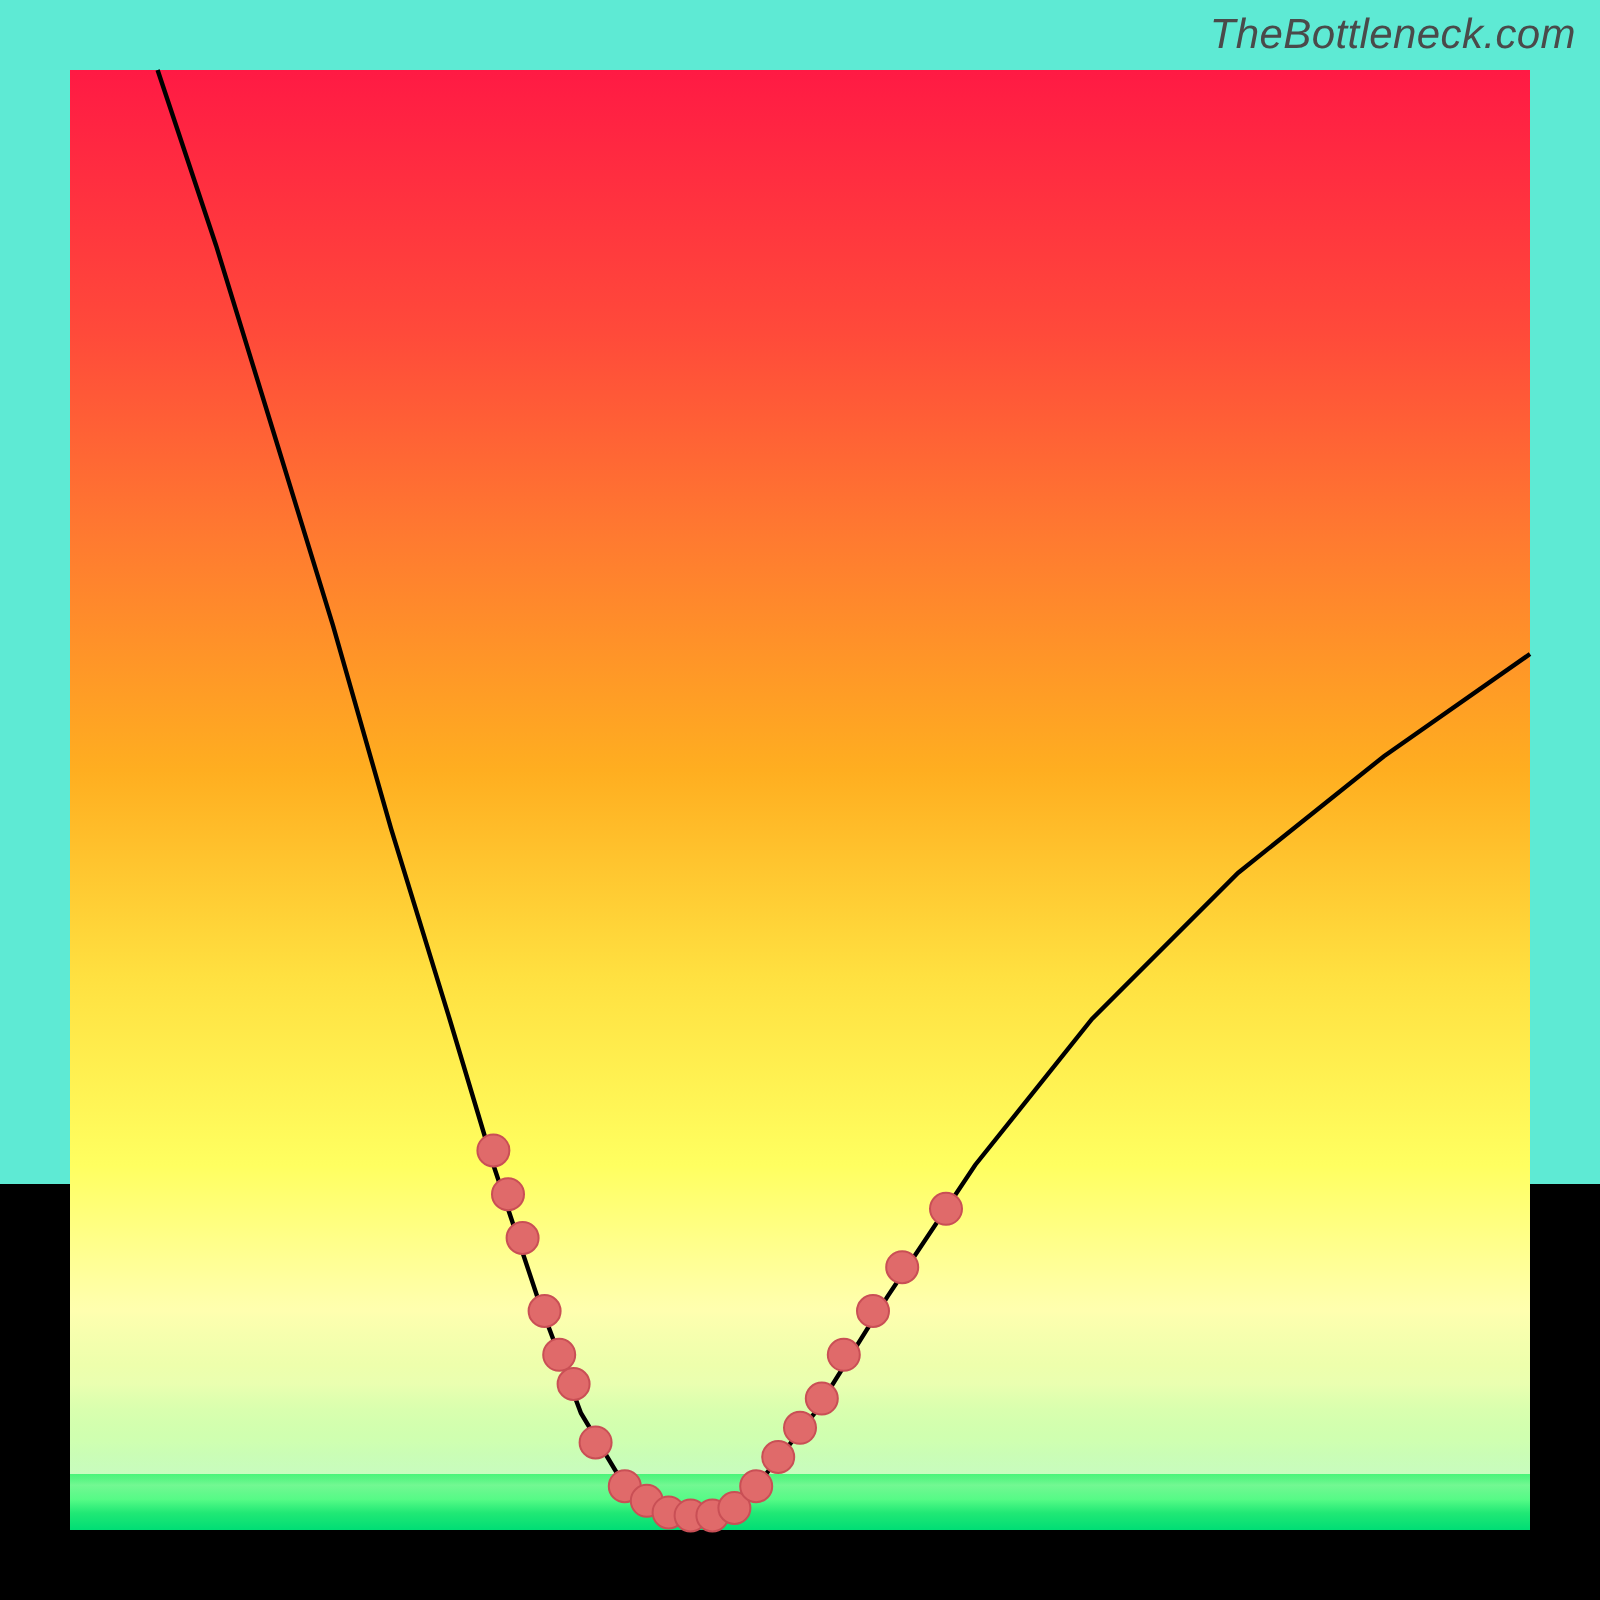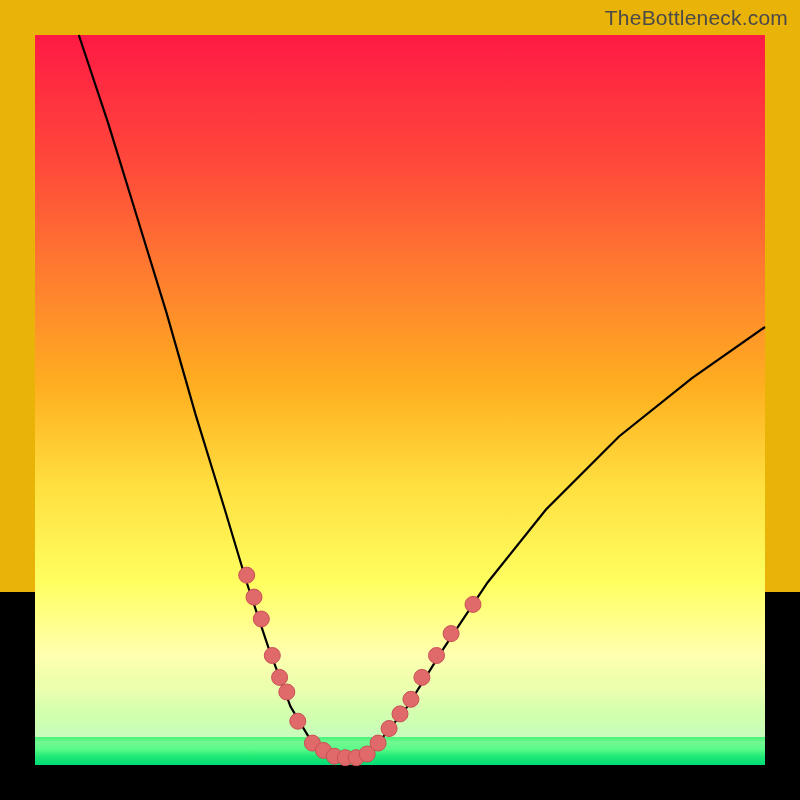--- a/index.html
+++ b/index.html
@@ -8,21 +8,22 @@
     width: 800px;
     height: 800px;
     overflow: hidden;
     background: #000;
     font-family: Arial, Helvetica, sans-serif;
   }
   .frame {
     position: relative;
     width: 800px;
     height: 592px;
-    background: #eab308;
+    background: #5eead4;
+    font-style: italic;
   }
   .plot {
     position: absolute;
     left: 35px;
     top: 35px;
     width: 730px;
     height: 730px;
     background: linear-gradient(to bottom,
       #ff1a44 0%,
       #ff4a3a 18%,

